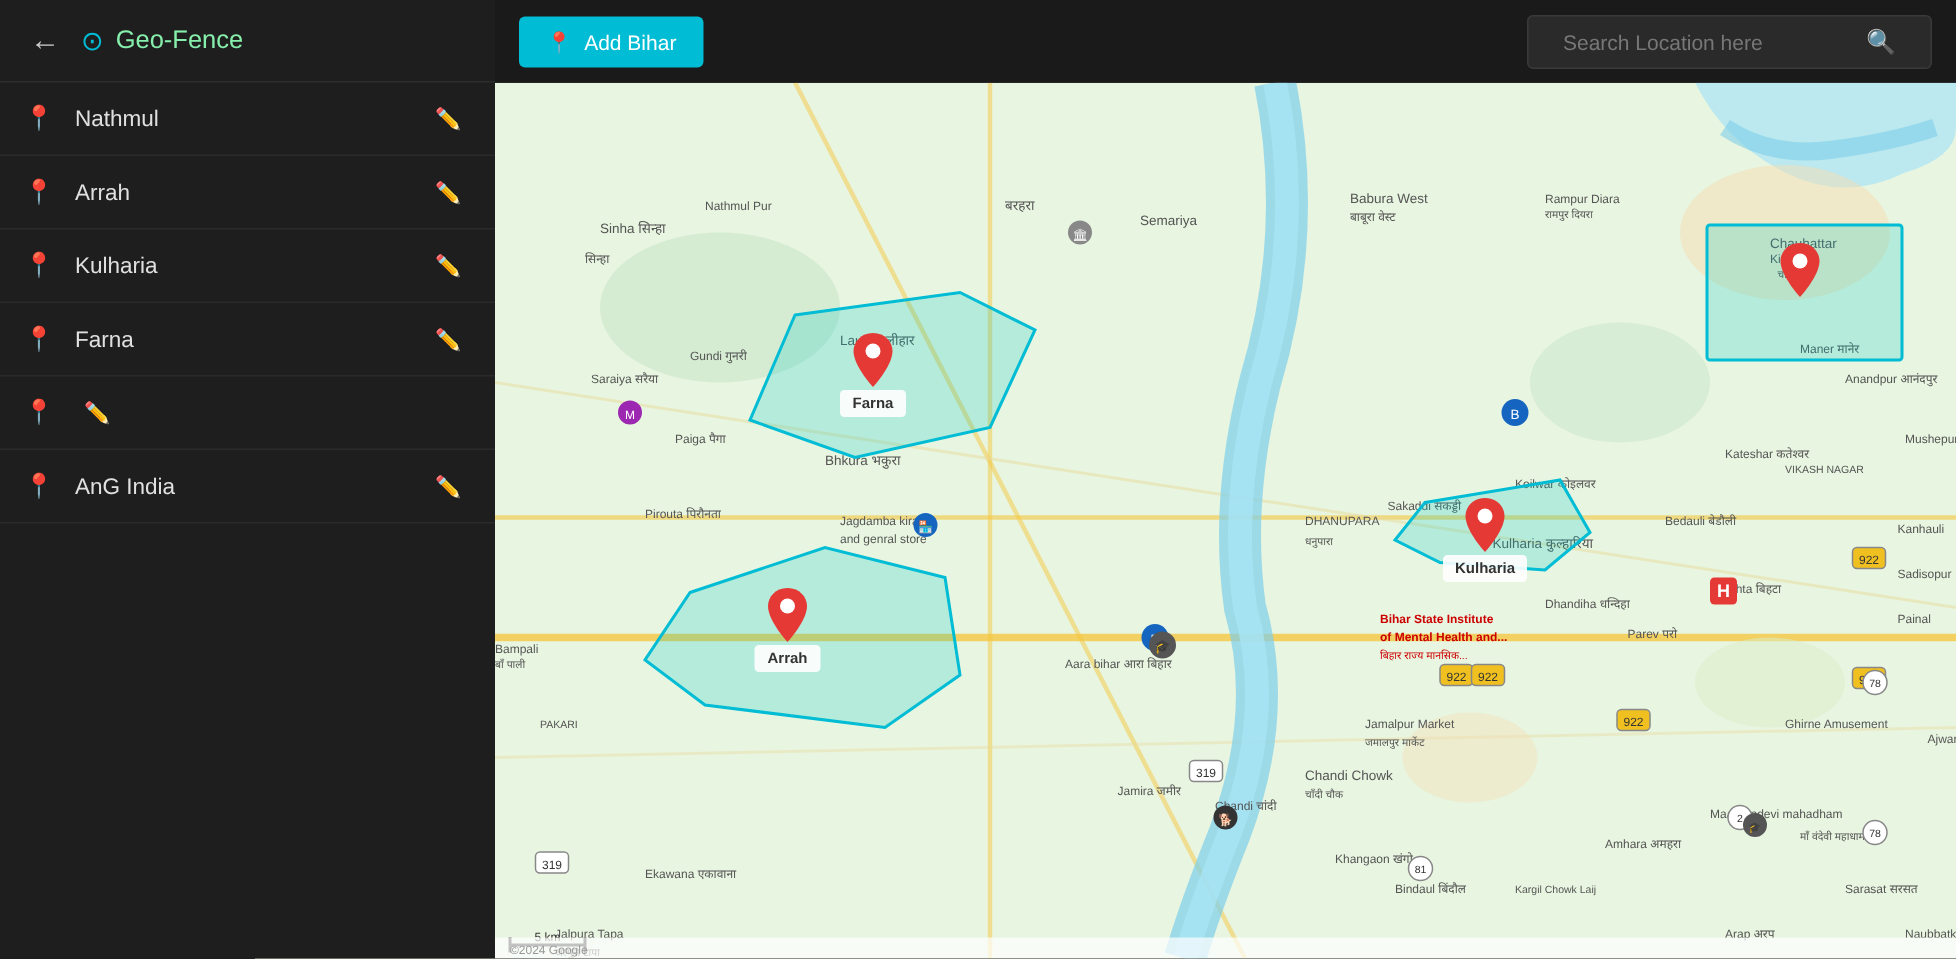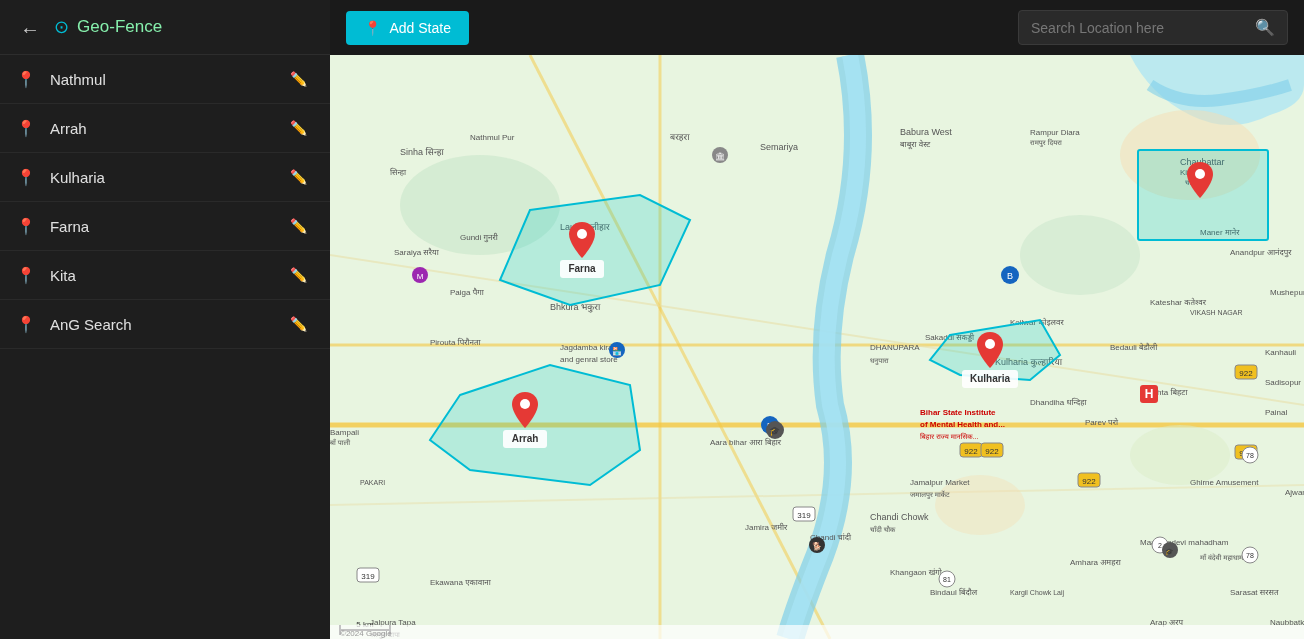--- a/index.html
+++ b/index.html
@@ -113,21 +113,21 @@
       font-weight: 500;
       cursor: pointer;
     }
 
     #search-container {
       display: flex;
       align-items: center;
       background: #2a2a2a;
       border: 1px solid #3a3a3a;
       border-radius: 4px;
-      padding: 7px 12px;
+      padding: 7px 23px;
       width: 270px;
     }
 
     #search-input {
       background: none;
       border: none;
       color: #ccc;
       font-size: 14px;
       outline: none;
       flex: 1;
@@ -178,36 +178,35 @@
       <span class="location-name">Kulharia</span>
       <span class="location-edit">✏️</span>
     </div>
       <div class="location-item">
       <span class="location-pin">📍</span>
       <span class="location-name">Farna</span>
       <span class="location-edit">✏️</span>
     </div>
       <div class="location-item">
       <span class="location-pin">📍</span>
-      <span class="location-name">Kita</span>
-      <span class="location-edit">✏️</span>
-    </div>
-      <div class="location-item">
-      <span class="location-pin">📍</span>
-      <span class="location-name">AnG Search</span>
+      <span class="location-edit">✏️</span>
+    </div>
+      <div class="location-item">
+      <span class="location-pin">📍</span>
+      <span class="location-name">AnG India</span>
       <span class="location-edit">✏️</span>
     </div>
     </div>
 </div>
 
 <div id="main">
   <div id="topbar">
     <button id="add-area-btn">
       <span>📍</span>
-      <span>Add State</span>
+      <span>Add Bihar</span>
     </button>
     <div id="search-container">
       <input type="text" id="search-input" placeholder="Search Location here" style="">
       <span id="search-icon">🔍</span>
     </div>
   </div>
 
   <div id="map-container">
     <svg id="map-svg" viewBox="0 0 974 584" xmlns="http://www.w3.org/2000/svg">
 

